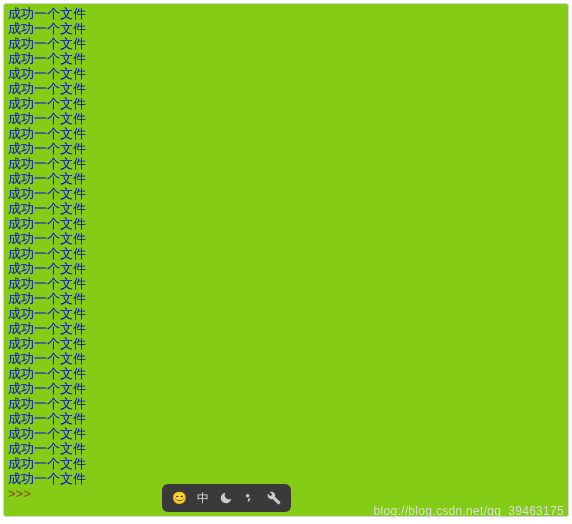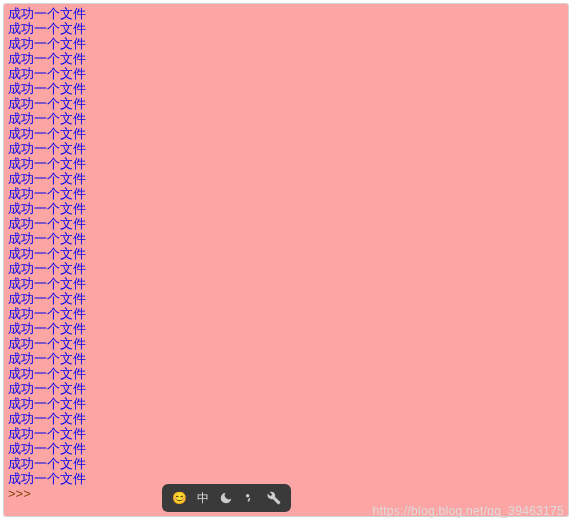--- a/index.html
+++ b/index.html
@@ -11,21 +11,21 @@
       font-family: "SimSun", "宋体", sans-serif;
       font-size: 13px;
       background: #ffffff;
       width: 572px;
       height: 524px;
       position: relative;
       overflow: hidden;
     }
     .console {
       padding: 2px 4px;
-      background: #fca5a5;
+      background: #84cc16;
       border: 1px solid #d4d4d4;
       border-radius: 3px;
       height: 514px;
       margin: 3px;
       overflow: hidden;
     }
     .output-line {
       color: #0000ee;
       line-height: 15px;
       white-space: nowrap;
@@ -130,13 +130,13 @@
         <path d="M11 18c0-3 2-5 2-5l-2-1s-3 2-3 6h3z"></path>
       </svg>
   </span>
   <span class="ime-item">
     <svg class="icon" viewBox="0 0 24 24" fill="#ccc">
         <path d="M22.7 19l-9.1-9.1c.9-2.3.4-5-1.5-6.9-2-2-5-2.4-7.4-1.3L9 6 6 9 1.6 4.7C.4 7.1.9 10.1 2.9 12.1c1.9 1.9 4.6 2.4 6.9 1.5l9.1 9.1c.4.4 1 .4 1.4 0l2.3-2.3c.5-.4.5-1.1.1-1.4z"></path>
       </svg>
   </span>
 </div>
 
-<div class="watermark">https://blog.blog.net/qq_39463175</div>
+<div class="watermark">blog://blog.csdn.net/qq_39463175</div>
 
 </body></html>

